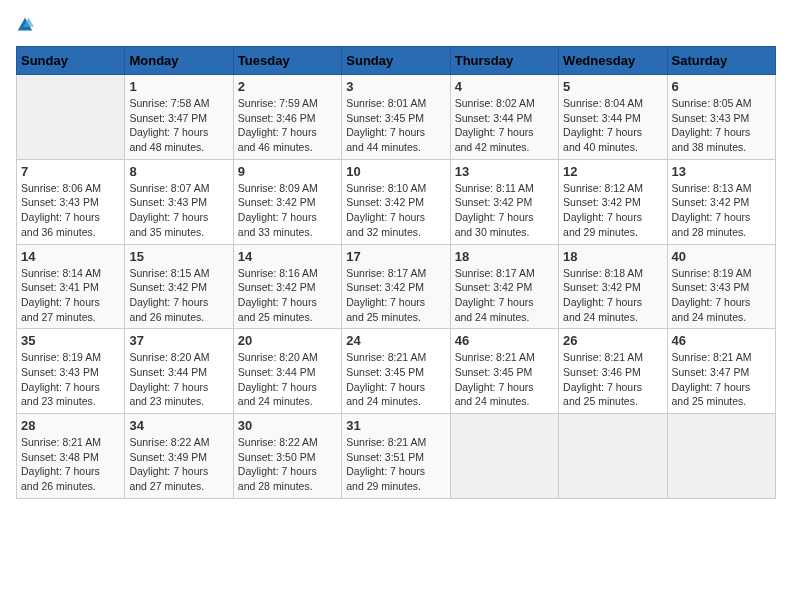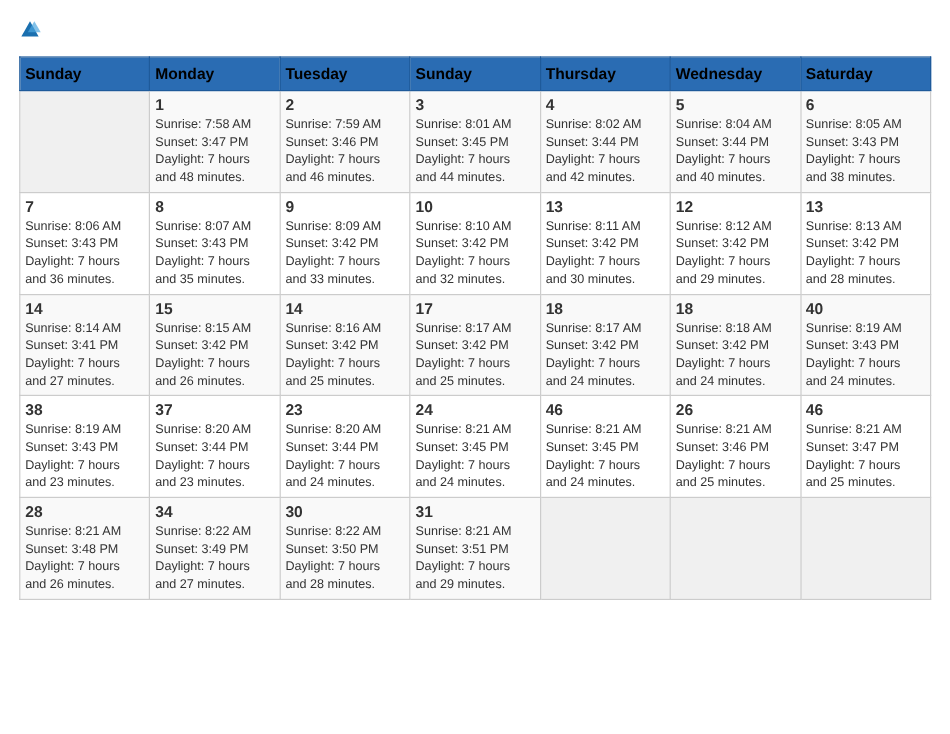--- a/index.html
+++ b/index.html
@@ -207,29 +207,29 @@
           <span class="day-number">18</span>
           <div class="day-info">Sunrise: 8:18 AM<br>Sunset: 3:42 PM<br>Daylight: 7 hours<br>and 24 minutes.</div>
         </td>
         <td>
           <span class="day-number">40</span>
           <div class="day-info">Sunrise: 8:19 AM<br>Sunset: 3:43 PM<br>Daylight: 7 hours<br>and 24 minutes.</div>
         </td>
       </tr>
       <tr>
         <td>
-          <span class="day-number">38</span>
+          <span class="day-number">35</span>
           <div class="day-info">Sunrise: 8:19 AM<br>Sunset: 3:43 PM<br>Daylight: 7 hours<br>and 23 minutes.</div>
         </td>
         <td>
           <span class="day-number">37</span>
           <div class="day-info">Sunrise: 8:20 AM<br>Sunset: 3:44 PM<br>Daylight: 7 hours<br>and 23 minutes.</div>
         </td>
         <td>
-          <span class="day-number">23</span>
+          <span class="day-number">20</span>
           <div class="day-info">Sunrise: 8:20 AM<br>Sunset: 3:44 PM<br>Daylight: 7 hours<br>and 24 minutes.</div>
         </td>
         <td>
           <span class="day-number">24</span>
           <div class="day-info">Sunrise: 8:21 AM<br>Sunset: 3:45 PM<br>Daylight: 7 hours<br>and 24 minutes.</div>
         </td>
         <td>
           <span class="day-number">46</span>
           <div class="day-info">Sunrise: 8:21 AM<br>Sunset: 3:45 PM<br>Daylight: 7 hours<br>and 24 minutes.</div>
         </td>

